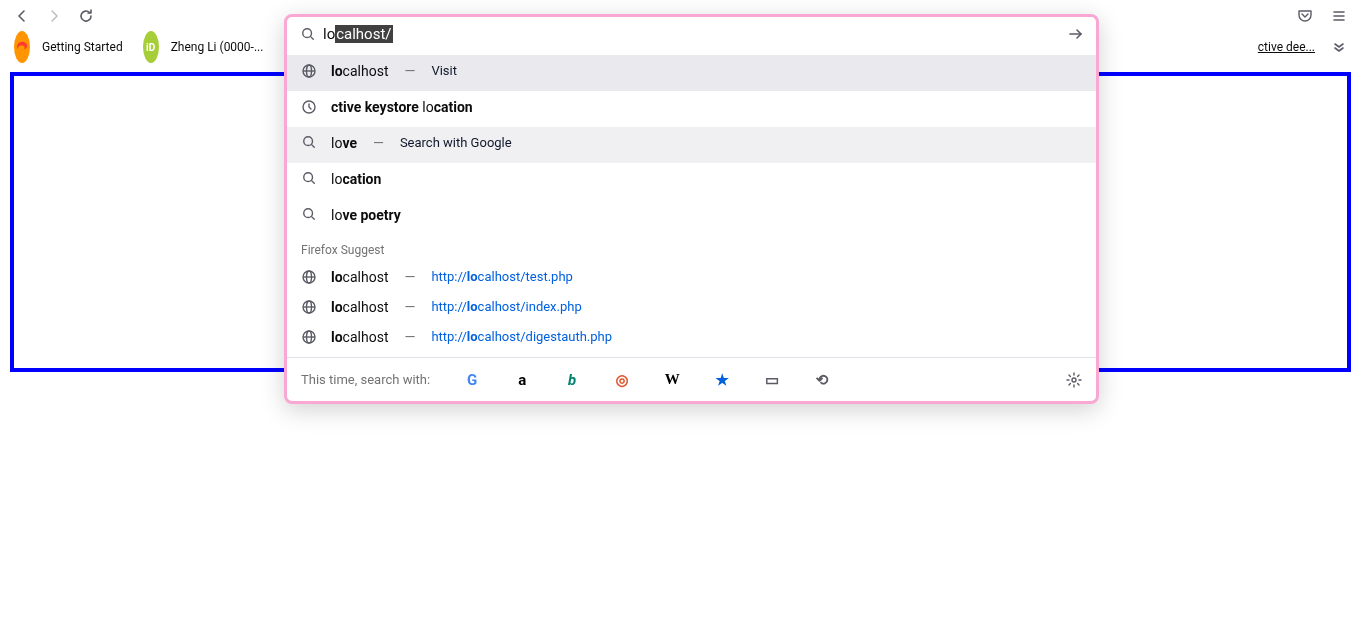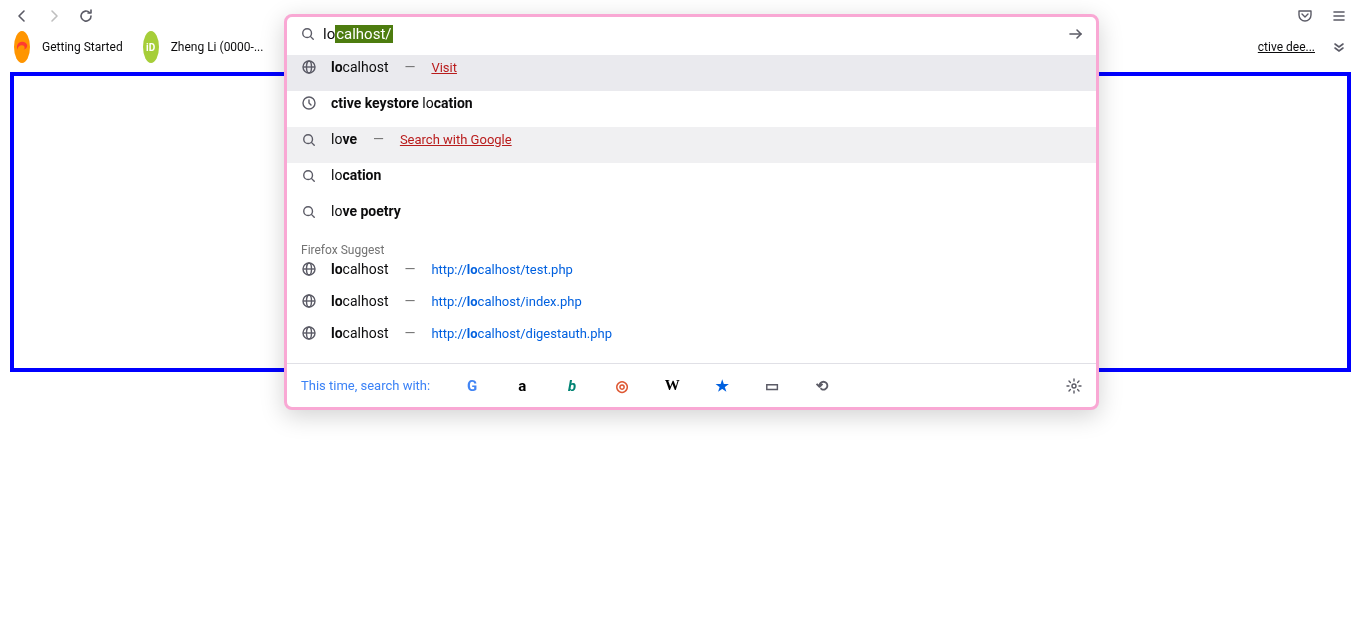--- a/index.html
+++ b/index.html
@@ -53,59 +53,59 @@
   .urlbar-text {
     flex: 1;
     font-size: 15px;
     color: #0c0c0d;
     padding: 0 2px;
     display: flex;
     align-items: center;
   }
   .urlbar-text .typed { }
   .urlbar-text .selected {
-    background: #4d7c0f;
+    background: #404040;
     color: #fff;
     padding: 0 1px;
   }
   .go-btn { color: #5b5b66; padding: 4px; cursor: pointer; }
   .suggestions { padding: 4px 0 0 0; }
   .sugg {
     display: flex;
-    align-items: flex-end;
+    align-items: flex-start;
     height: 36px;
-    padding: 16px 14px;
+    padding: 8px 14px;
     gap: 14px;
     cursor: pointer;
     font-size: 14px;
   }
   .sugg.highlight { background: #eaeaee; }
   .sugg.soft { background: #f0f0f2; }
   .sugg .icon { width: 16px; display:flex; justify-content:center; color:#5b5b66; }
   .sugg .text { color:#0c0c0d; }
   .sugg .text b { font-weight: 700; }
   .sugg .dash { color:#737373; margin: 0 2px; }
-  .sugg .hint { color:#b91c1c; font-size: 13px; text-decoration: underline; }
+  .sugg .hint { color:#0f172a; font-size: 13px; }
   .sugg .url { color:#0060df; font-size: 13px; }
   .sugg .url b { font-weight: 700; }
   .section-label {
     font-size: 12px;
     color: #737373;
     padding: 8px 14px 4px 14px;
   }
   .engine-row {
     display: flex;
     align-items: center;
     height: 44px;
     padding: 0 14px;
     border-top: 1px solid #e0e0e6;
     gap: 22px;
     margin-top: 6px;
   }
-  .engine-label { color:#3b82f6; font-size: 13px; margin-right: 6px; }
+  .engine-label { color:#737373; font-size: 13px; margin-right: 6px; }
   .engine-icon {
     width: 28px; height: 28px;
     display:flex; align-items:center; justify-content:center;
     border-radius: 4px;
     cursor:pointer;
     font-size: 15px;
     font-weight: bold;
   }
   .engine-spacer { flex:1; }
   .settings-btn { color:#5b5b66; cursor:pointer; }

